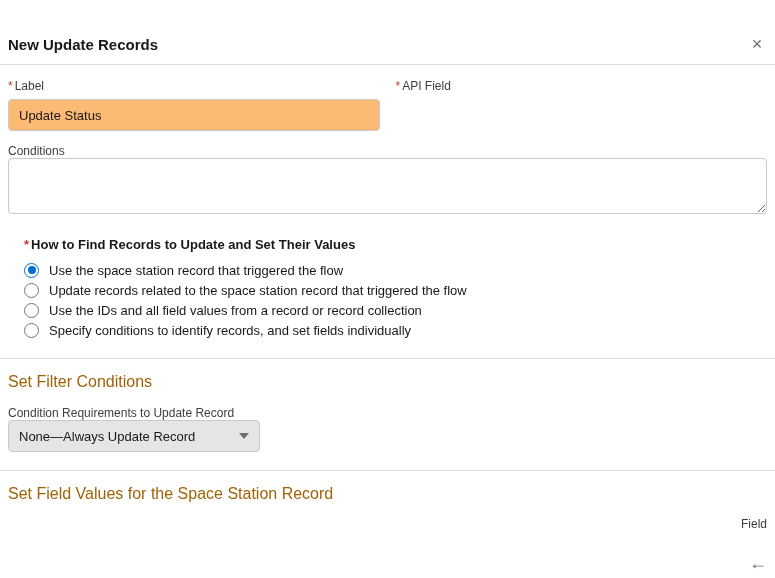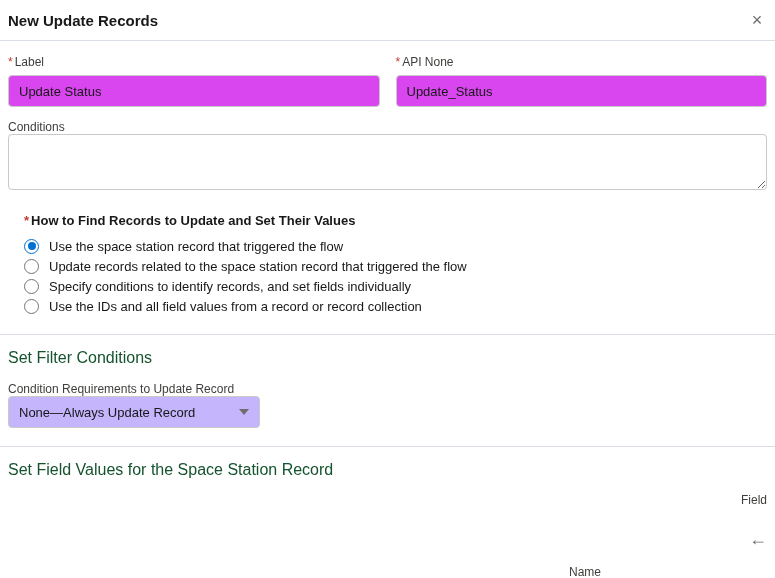--- a/index.html
+++ b/index.html
@@ -12,20 +12,21 @@
       height: 578px;
       overflow: hidden;
     }
     .dialog { position: relative; width: 100%; height: 100%; }
     .header {
       display: flex;
       align-items: center;
       justify-content: space-between;
       padding: 10px 8px 10px 8px;
       border-bottom: 1px solid #d8dde6;
+      margin-top: 24px;
     }
     .header h2 {
       font-size: 15px;
       font-weight: 600;
       color: #181818;
       padding-left: 0px;
     }
     .close-btn {
       width: 20px; height: 20px;
       display: flex; align-items: center; justify-content: center;
@@ -49,21 +50,21 @@
       margin-right: 2px;
     }
     input[type="text"] {
       width: 100%;
       height: 32px;
       padding: 0 10px;
       border: 1px solid #c9c9c9;
       border-radius: 4px;
       font-size: 13px;
       color: #181818;
-      background: #d946ef;
+      background: #fdba74;
     }
     input.focused {
       border-color: #1589ee;
       outline: none;
       box-shadow: 0 0 2px #1589ee;
     }
     textarea {
       width: 100%;
       height: 56px;
       padding: 8px 10px;
@@ -103,38 +104,38 @@
       position: absolute;
       left: 2.5px; top: 2.5px;
       width: 8px; height: 8px;
       background: #0070d2;
       border-radius: 50%;
     }
     .radio-label { font-size: 13px; color: #181818; text-align: right; }
     .subheading {
       font-size: 16px;
       font-weight: 500;
-      color: #14532d;
+      color: #a16207;
       margin-bottom: 14px;
     }
     .select-wrap {
       position: relative;
       width: 252px;
     }
     .select-box {
       width: 100%;
       height: 32px;
       border: 1px solid #c9c9c9;
       border-radius: 4px;
       display: flex;
       align-items: center;
       justify-content: space-between;
       padding: 1px 10px;
       font-size: 13px;
-      background: #c4b5fd;
+      background: #e5e5e5;
       cursor: pointer;
     }
     .chev-down {
       width: 0; height: 0;
       border-left: 5px solid transparent;
       border-right: 5px solid transparent;
       border-top: 6px solid #706e6b;
     }
     .field-row {
       display: flex;
@@ -176,22 +177,21 @@
     </div>
   </div>
 
   <div class="section">
     <div class="row">
       <div class="col">
         <label class="field-label req">Label</label>
         <input type="text" value="Update Status" style="">
       </div>
       <div class="col">
-        <label class="field-label req">API None</label>
-        <input type="text" value="Update_Status" style="">
+        <label class="field-label req">API Field</label>
       </div>
     </div>
   </div>
 
   <div class="desc-wrap">
     <label class="field-label">Conditions</label>
     <textarea style=""></textarea>
   </div>
 
   <div class="radio-section">
@@ -199,25 +199,25 @@
     <div class="radio-item">
       <span class="radio-circle selected"></span>
       <span class="radio-label">Use the space station record that triggered the flow</span>
     </div>
     <div class="radio-item">
       <span class="radio-circle"></span>
       <span class="radio-label">Update records related to the space station record that triggered the flow</span>
     </div>
     <div class="radio-item">
       <span class="radio-circle"></span>
+      <span class="radio-label">Use the IDs and all field values from a record or record collection</span>
+    </div>
+    <div class="radio-item">
+      <span class="radio-circle"></span>
       <span class="radio-label">Specify conditions to identify records, and set fields individually</span>
-    </div>
-    <div class="radio-item">
-      <span class="radio-circle"></span>
-      <span class="radio-label">Use the IDs and all field values from a record or record collection</span>
     </div>
   </div>
 
   <div class="section bordered">
     <div class="subheading">Set Filter Conditions</div>
     <label class="field-label">Condition Requirements to Update Record</label>
     <div class="select-wrap">
       <div class="select-box">
         <span>None—Always Update Record</span>
         <span class="chev-down"></span>

